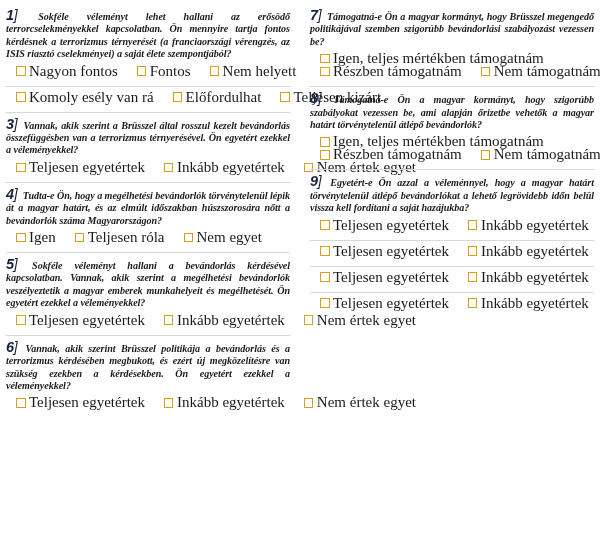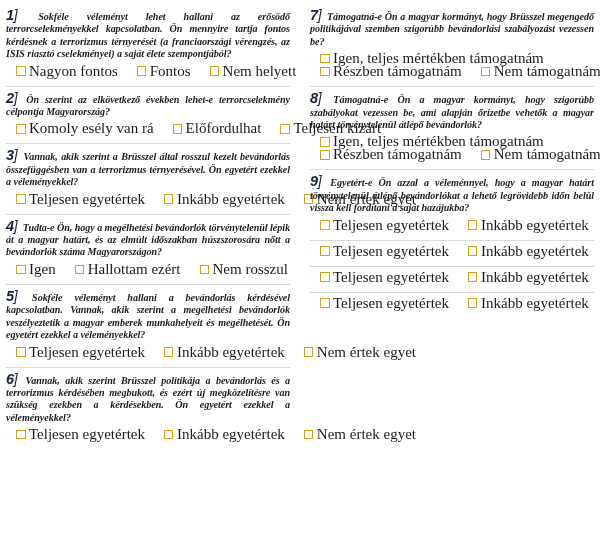--- a/index.html
+++ b/index.html
@@ -120,21 +120,20 @@
             </label>
             <label class="opt">
               <span class="checkbox"></span>
               <span>Nem helyett</span>
             </label>
           </div>
         </div>
       </div>
       <hr class="sep">
       <div class="qblock">
-        <p class="qtext"><span class="qnum">2<span class="brk">]</span></span> Ön szerint az elkövetkező években lehet-e terrorcselekmény célpontja Magyarország?</p>
         <div class="options">
           <div class="optrow">
             <label class="opt">
               <span class="checkbox"></span>
               <span>Komoly esély van rá</span>
             </label>
             <label class="opt">
               <span class="checkbox"></span>
               <span>Előfordulhat</span>
             </label>
@@ -169,25 +168,25 @@
       <div class="qblock">
         <p class="qtext"><span class="qnum">4<span class="brk">]</span></span> Tudta-e Ön, hogy a megélhetési bevándorlók törvénytelenül lépik át a magyar határt, és az elmúlt időszakban húszszorosára nőtt a bevándorlók száma Magyarországon?</p>
         <div class="options">
           <div class="optrow">
             <label class="opt">
               <span class="checkbox"></span>
               <span>Igen</span>
             </label>
             <label class="opt">
               <span class="checkbox"></span>
-              <span>Hallottam ezért</span>
-            </label>
-            <label class="opt">
-              <span class="checkbox"></span>
-              <span>Nem rosszul</span>
+              <span>Teljesen róla</span>
+            </label>
+            <label class="opt">
+              <span class="checkbox"></span>
+              <span>Nem egyet</span>
             </label>
           </div>
         </div>
       </div>
       <hr class="sep">
       <div class="qblock">
         <p class="qtext"><span class="qnum">5<span class="brk">]</span></span> Sokféle véleményt hallani a bevándorlás kérdésével kapcsolatban. Vannak, akik szerint a megélhetési bevándorlók veszélyeztetik a magyar emberek munkahelyeit és megélhetését. Ön egyetért ezekkel a véleményekkel?</p>
         <div class="options">
           <div class="optrow">
             <label class="opt">

